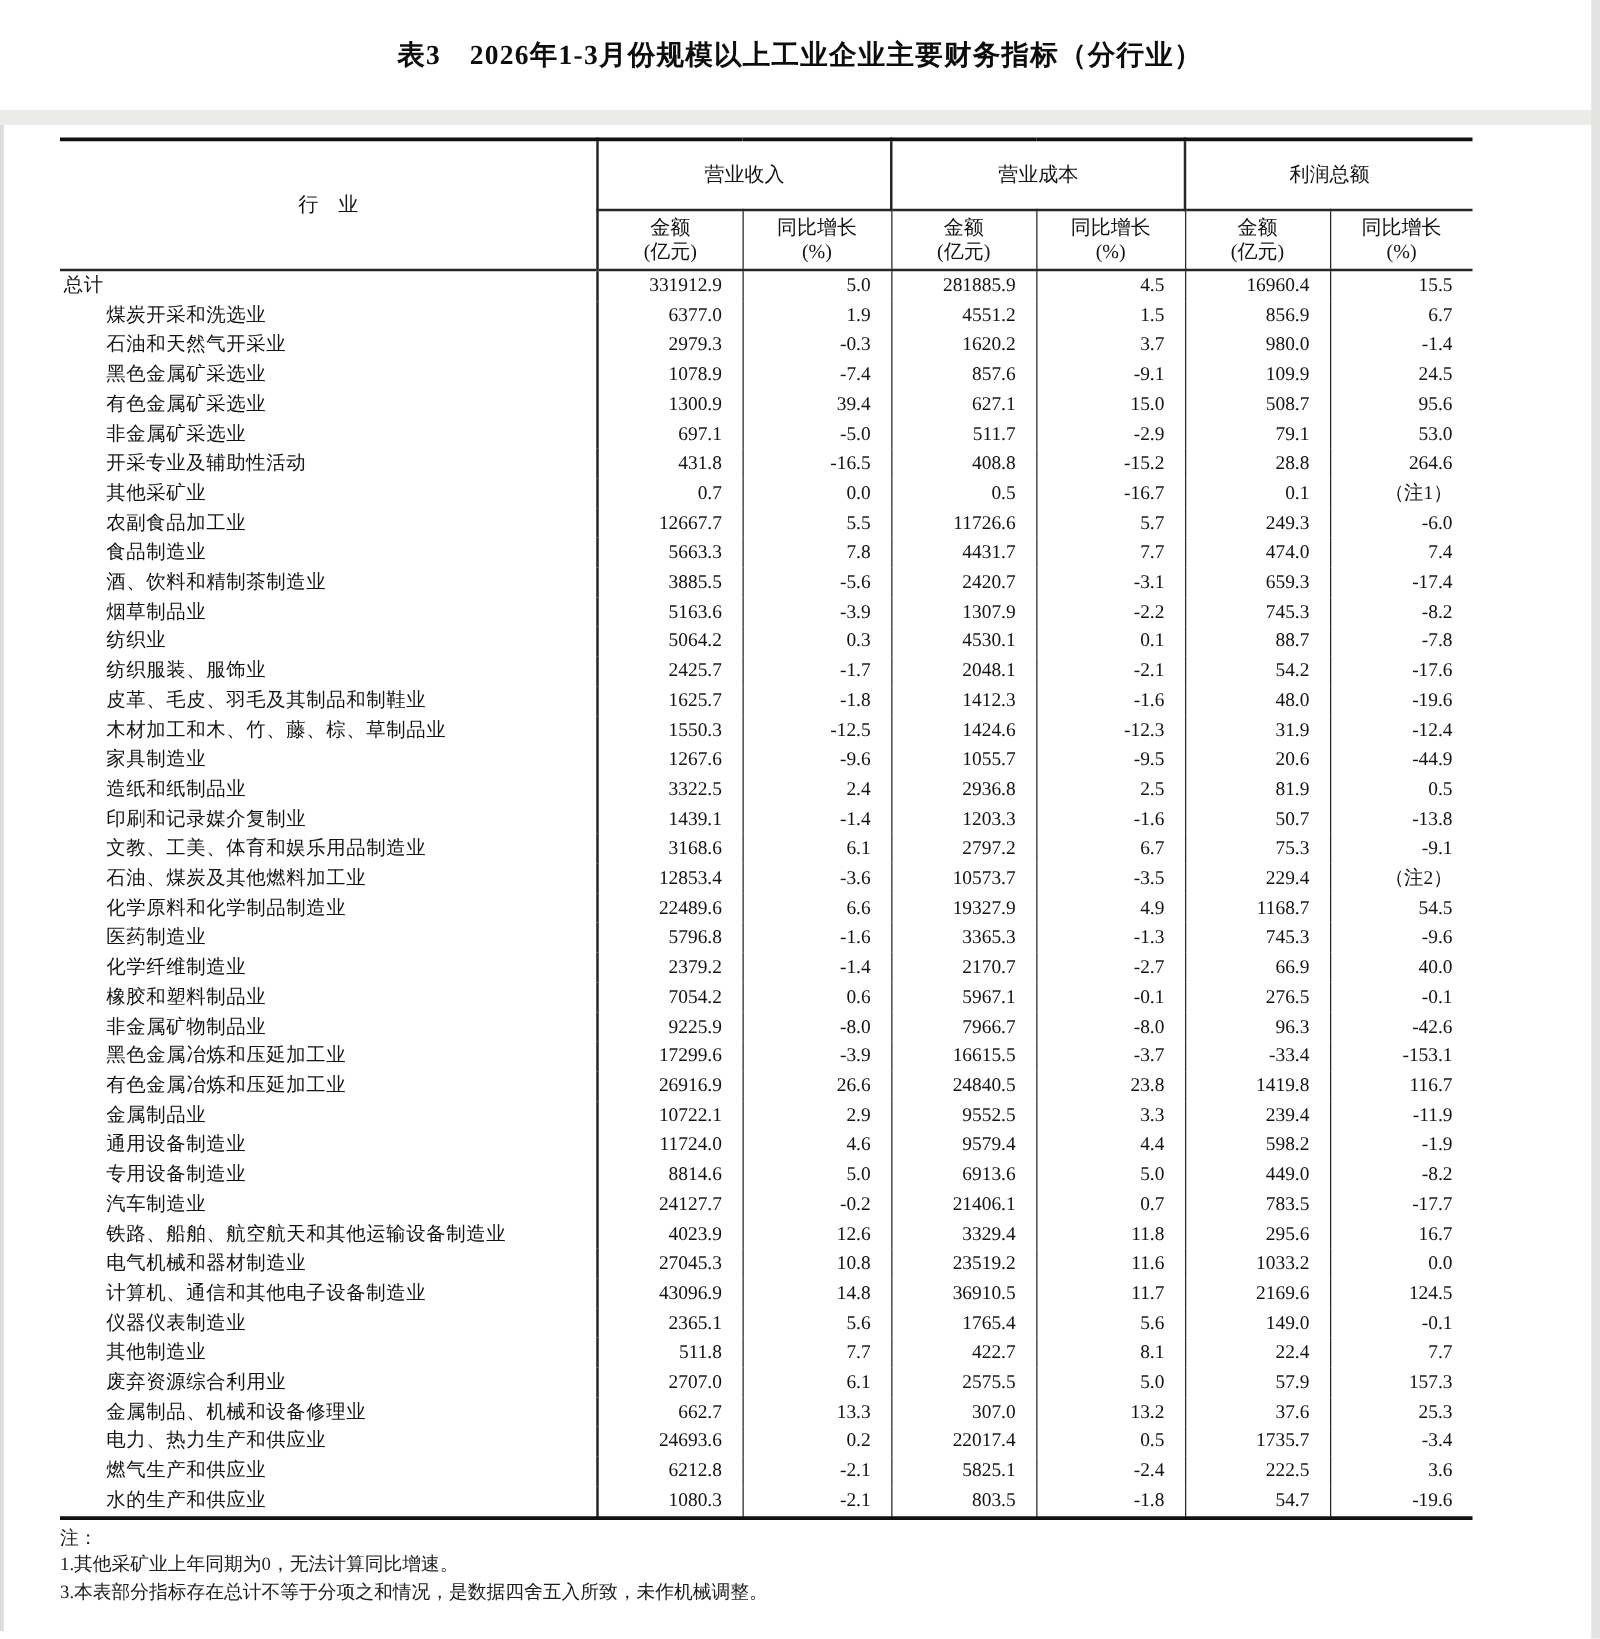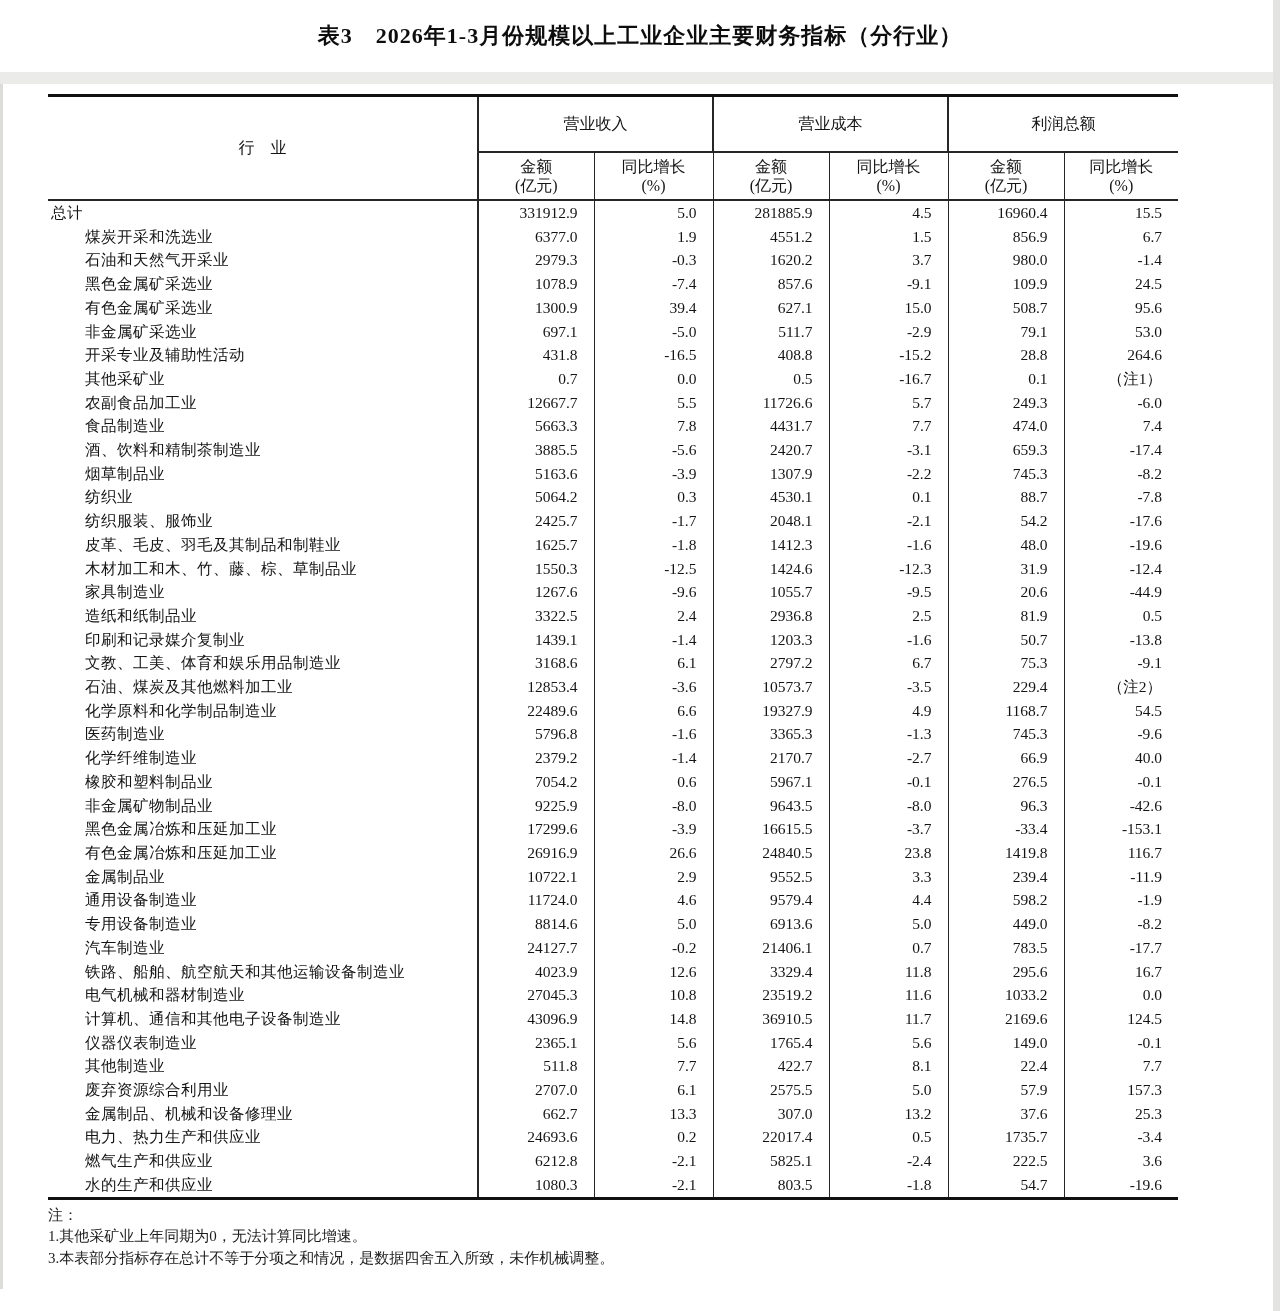--- a/index.html
+++ b/index.html
@@ -5,21 +5,21 @@
   html,body{margin:0;padding:0;}
   body{
     width:1280px;height:1311px;
     background:#ffffff;
     font-family:"Liberation Serif","DejaVu Serif",serif;
     color:#141414;
     position:relative;
     overflow:hidden;
   }
   .title-section{
-    height:72px;
+    height:88px;
     display:flex;align-items:center;justify-content:center;
   }
   .page-title{
     font-size:22px;
     font-weight:bold;
     letter-spacing:1px;
     color:#0d0d0d;
   }
   .divider-band{
     height:12px;
@@ -384,21 +384,21 @@
           <td class="num">0.6</td>
           <td class="num">5967.1</td>
           <td class="num">-0.1</td>
           <td class="num">276.5</td>
           <td class="num last">-0.1</td>
         </tr>
         <tr>
           <td class="ind">非金属矿物制品业</td>
           <td class="num">9225.9</td>
           <td class="num">-8.0</td>
-          <td class="num">9643.5</td>
+          <td class="num">7966.7</td>
           <td class="num">-8.0</td>
           <td class="num">96.3</td>
           <td class="num last">-42.6</td>
         </tr>
         <tr>
           <td class="ind">黑色金属冶炼和压延加工业</td>
           <td class="num">17299.6</td>
           <td class="num">-3.9</td>
           <td class="num">16615.5</td>
           <td class="num">-3.7</td>

